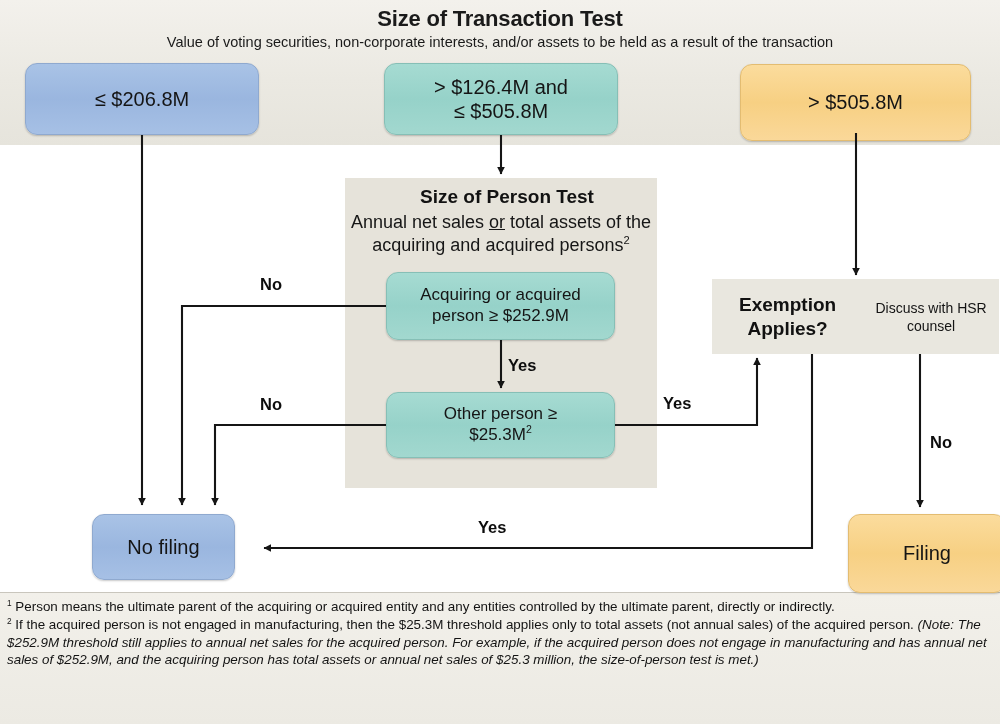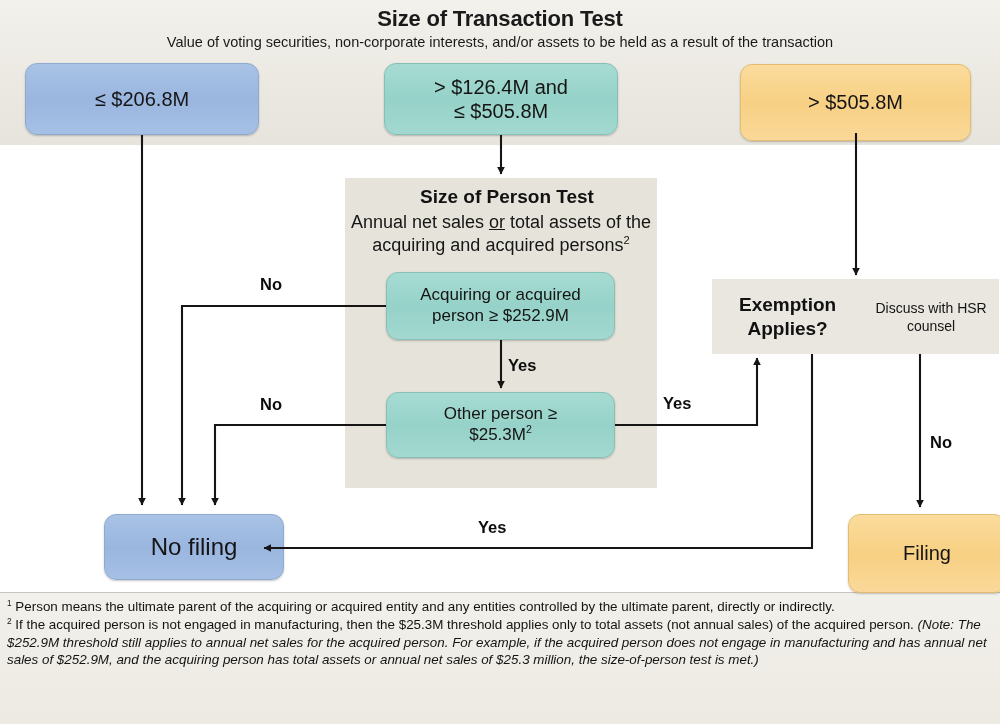--- a/index.html
+++ b/index.html
@@ -91,21 +91,21 @@
   }
 
   #box-lte126  { left:25px;  top:63px;  width:234px; height:72px; font-size:20px; }
   #box-mid     { left:384px; top:63px;  width:234px; height:72px; font-size:20px; }
   #box-gt505   { left:740px; top:64px;  width:231px; height:77px; font-size:20px; }
 
   #box-acq     { left:386px; top:272px; width:229px; height:68px; font-size:17px; }
   #box-other   { left:386px; top:392px; width:229px; height:66px; font-size:17px; }
 
   #box-exempt  { left:712px; top:279px; width:287px; height:75px; }
-  #box-nofiling{ left:104px;  top:514px; width:180px; height:66px; font-size:24px; }
+  #box-nofiling{ left:92px;  top:514px; width:143px; height:66px; font-size:20px; }
   #box-filing  { left:848px; top:514px; width:158px; height:79px; font-size:20px; }
 
   .panel-title {
     font-size: 19px;
     font-weight: bold;
     color: #121212;
     text-align: center;
     padding-left: 12px;
   }
   .panel-sub {

